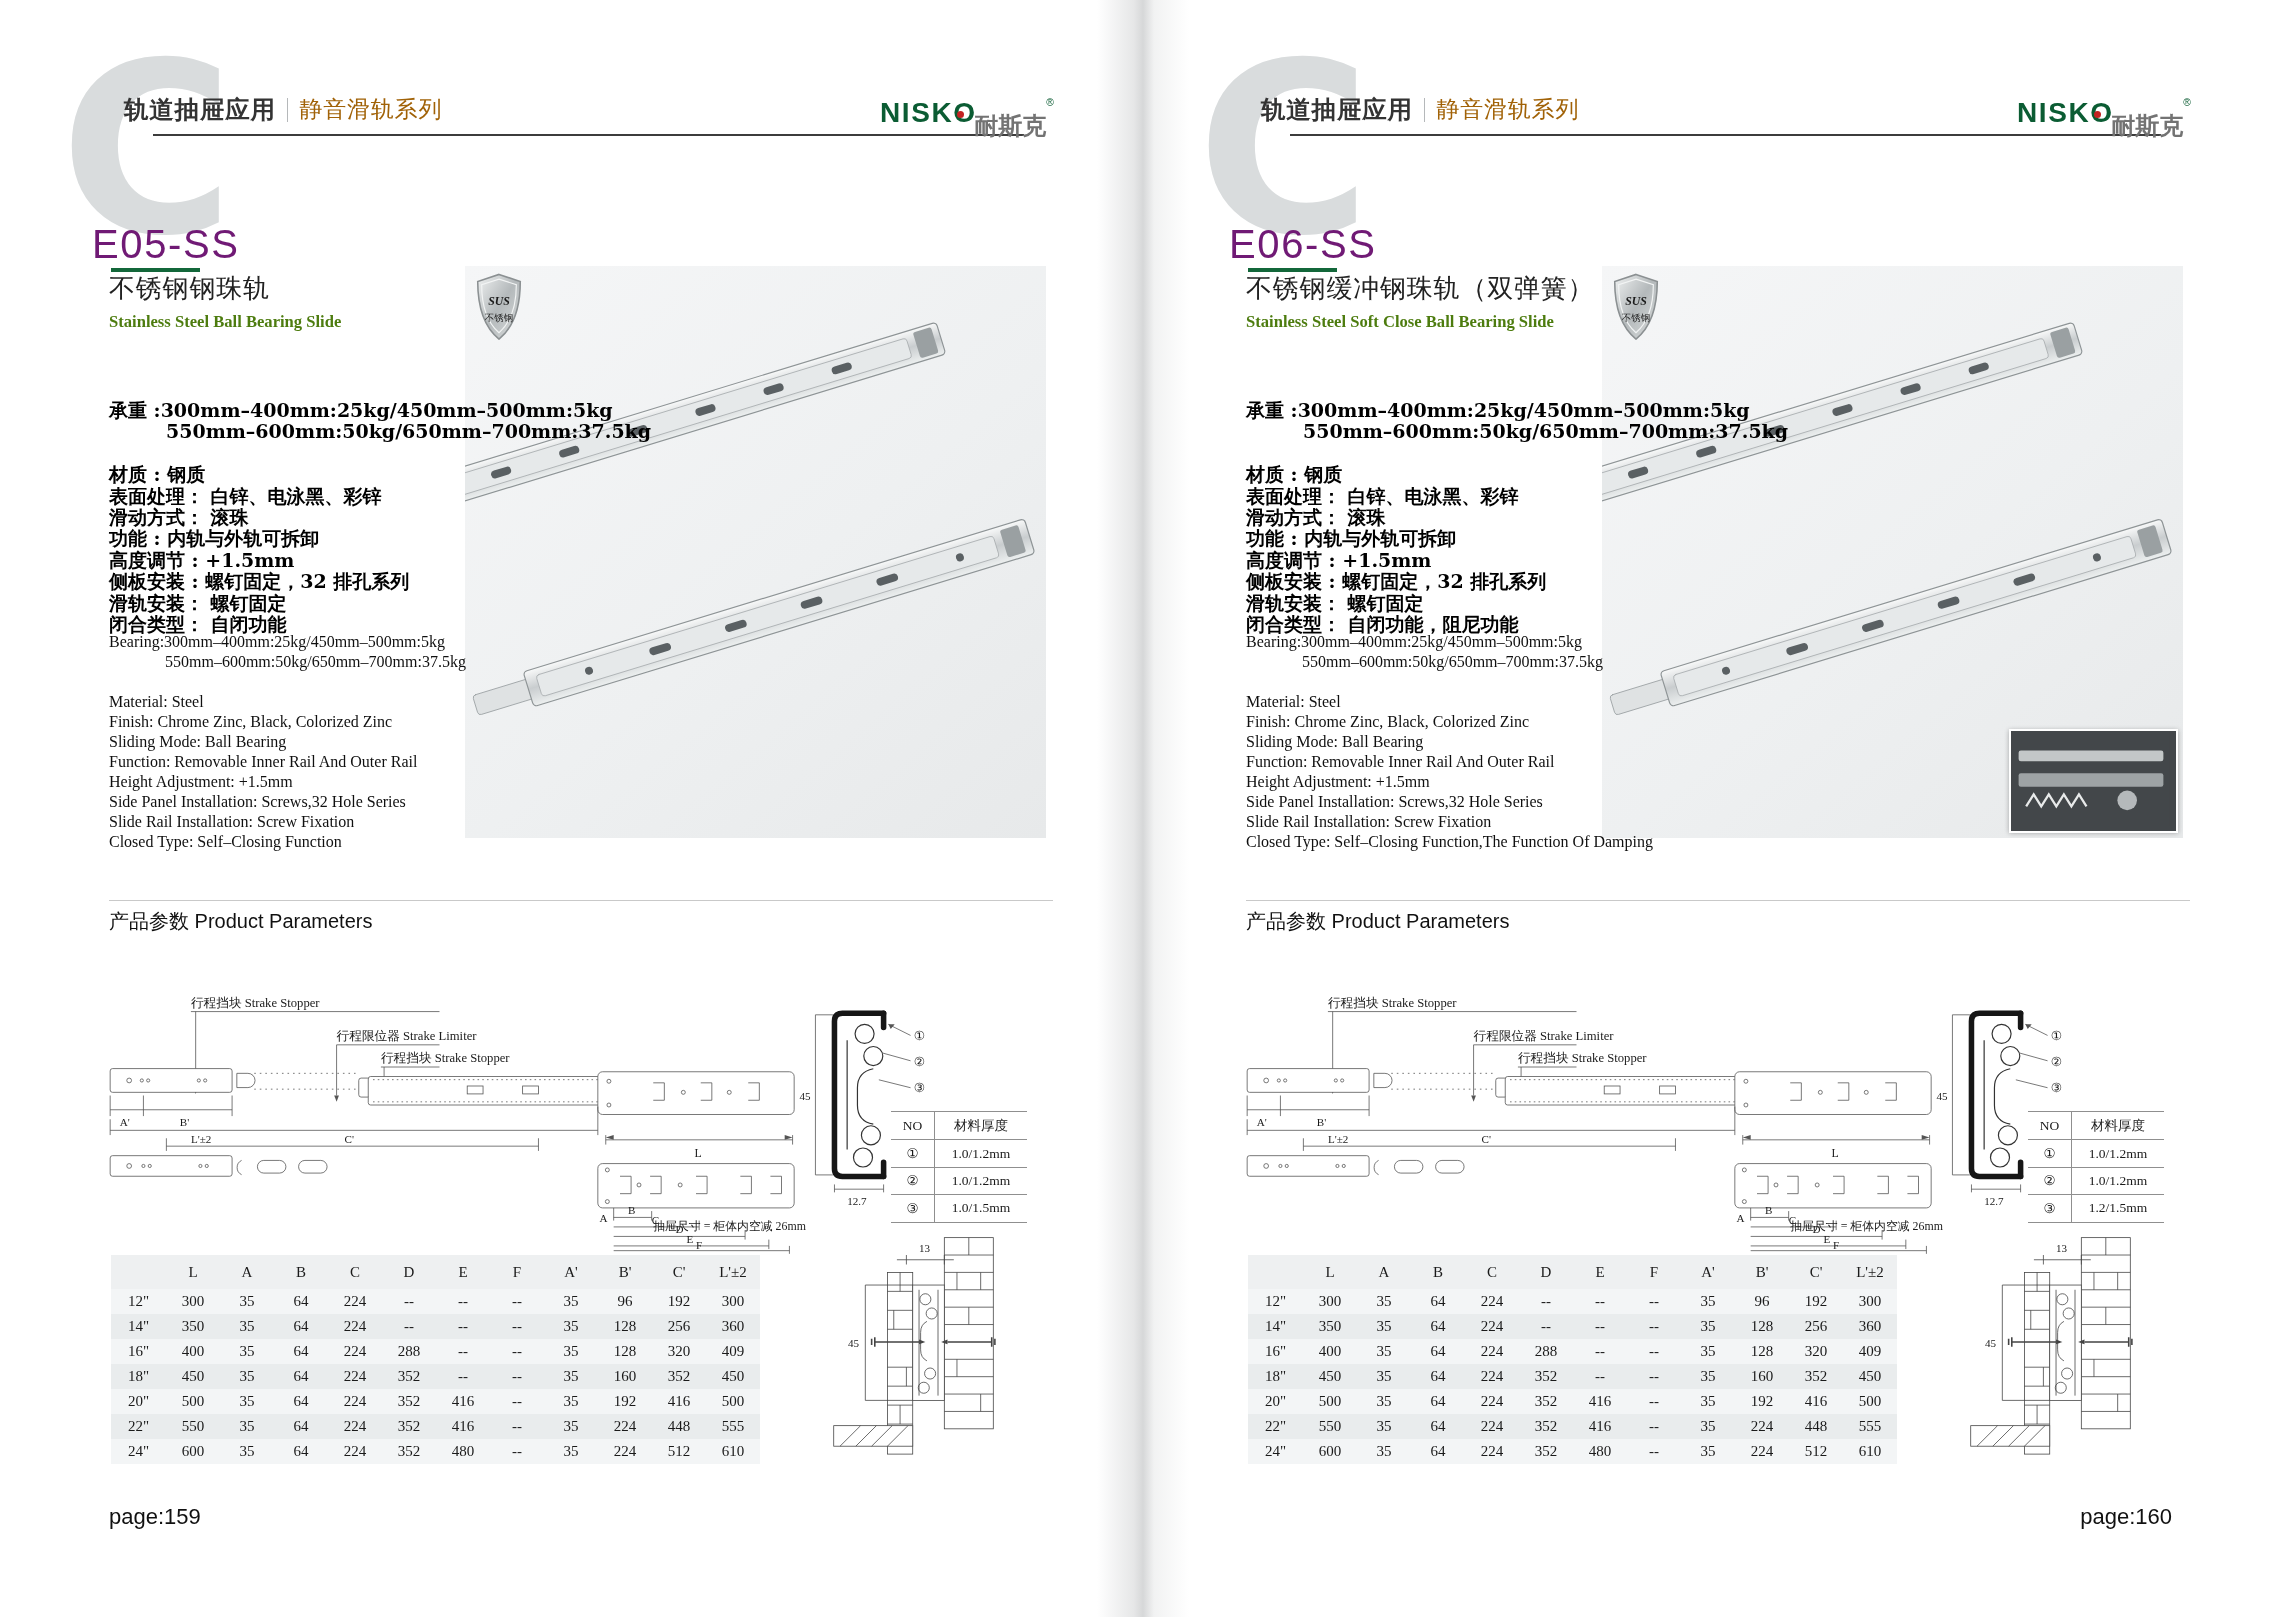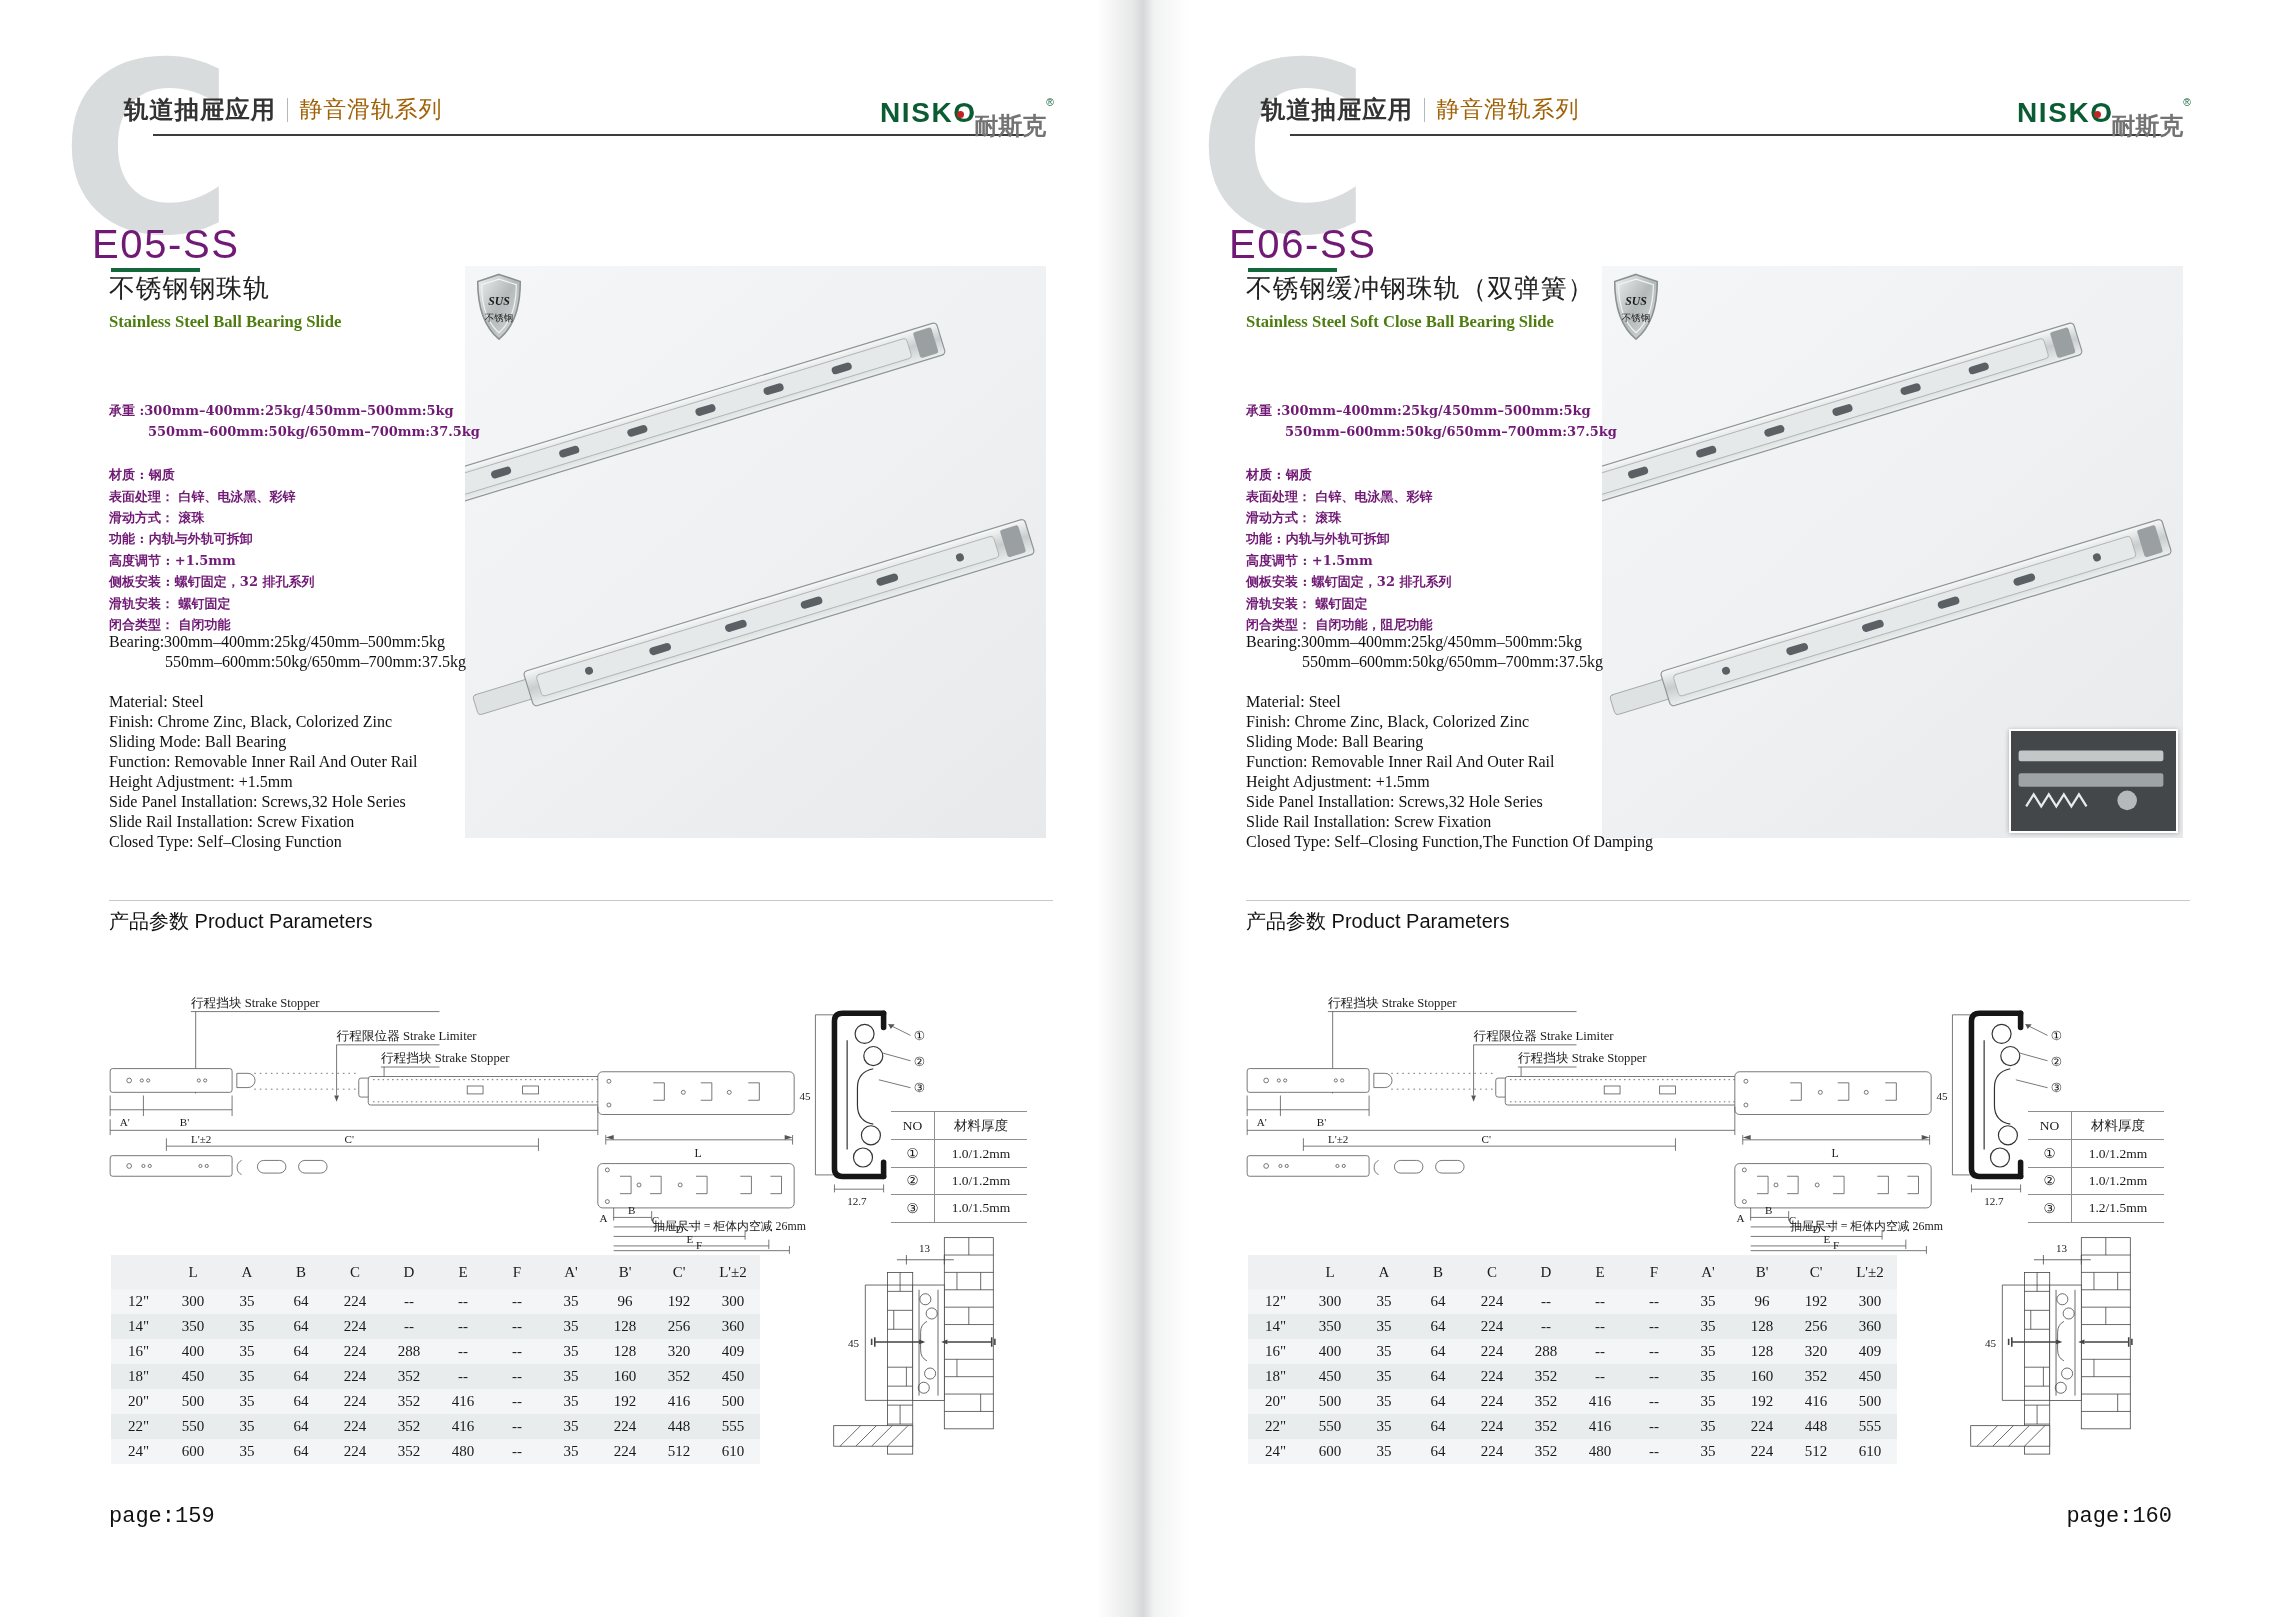--- a/index.html
+++ b/index.html
@@ -22,21 +22,21 @@
   .grule{position:absolute;left:111px;top:268px;width:89px;height:4px;background:#13673a}
   .ncn{position:absolute;left:109px;top:271px;font-size:26px;color:#222;letter-spacing:0.8px}
   .nen{position:absolute;left:109px;top:312px;font-family:"Liberation Serif",serif;font-weight:bold;font-size:16.6px;color:#4d7c0f}
   .photo{position:absolute;left:465px;top:266px;width:581px;height:572px;
          background:linear-gradient(140deg,#f5f6f7 0%,#eef0f1 55%,#e7e9ea 100%)}
   .badge{position:absolute;left:473px;top:272px;width:52px;height:71px;z-index:3}
   .inset{position:absolute;right:4.7px;bottom:4.7px;width:165px;height:100px;border:2.4px solid #fff;
          box-shadow:0 0.8px 4.7px rgba(0,0,0,.3);background:#43474a}
   .speclist{position:absolute;z-index:1}
   .speclist .line{white-space:pre}
-  .specs-cn{left:109px;top:400px;font-family:"DejaVu Serif",serif;font-weight:bold;font-size:13px;color:#701a75}
+  .specs-cn{left:109px;top:400px;font-family:"DejaVu Serif",serif;font-weight:bold;font-size:19px;color:#000000}
   .specs-cn .line{height:21.4px;line-height:21.4px}
   .specs-en{left:109px;top:632px;font-family:"Liberation Serif",serif;font-size:16px;color:#101010}
   .specs-en .line{height:20px;line-height:20px}
   .srule{position:absolute;left:109px;top:900px;width:944px;height:0.8px;background:#c9c9c9}
   .sectitle{position:absolute;left:109px;top:908px;font-size:20px;color:#111;font-weight:500}
   svg.drawing{position:absolute;left:107px;top:975px}
   svg.cross{position:absolute;left:798px;top:991px}
   svg.install{position:absolute;left:827px;top:1225px}
   svg text{font-family:"Liberation Serif",serif;fill:#1a1a1a}
   table.thick{position:absolute;left:891px;top:1111px;border-collapse:collapse;
@@ -45,21 +45,21 @@
   .thick tr:last-child td{border-bottom:0.8px solid #8f8f8f}
   .thick th:first-child,.thick td:first-child{border-right:0.8px solid #8f8f8f;min-width:27px}
   .thick td:last-child,.thick th:last-child{min-width:76px}
   table.params{position:absolute;left:111px;top:1255px;width:649px;table-layout:fixed;
                border-collapse:collapse;font-family:"Liberation Serif",serif;font-size:15px;
                color:#1a1a1a;text-align:center}
   .params th{font-weight:normal;height:32px;background:#eef0f1}
   .params td{height:23px}
   .params tbody tr:nth-child(odd){background:#f3f5f6}
   .params tbody tr:nth-child(even){background:#e9eced}
-  .plabel{position:absolute;left:109px;top:1504px;font-family:Liberation Mono, monospace;font-size:22px;color:#111}
+  .plabel{position:absolute;left:109px;top:1504px;font-family:Liberation Sans, sans-serif;font-size:22px;color:#111}
   .page-1 .plabel{left:auto;right:101px}
   .gutter{position:absolute;left:1097px;top:0;width:92px;height:1618px;z-index:6;pointer-events:none;
           background:linear-gradient(to right,rgba(130,134,137,0) 0%,rgba(130,134,137,.20) 40%,
           rgba(120,124,127,.30) 50%,rgba(165,169,171,.15) 62%,rgba(130,134,137,0) 100%)}
 </style>
 </head>
 <body>
 
 <div id="spread">
     <div class="page page-0" style="left: 0px;">

